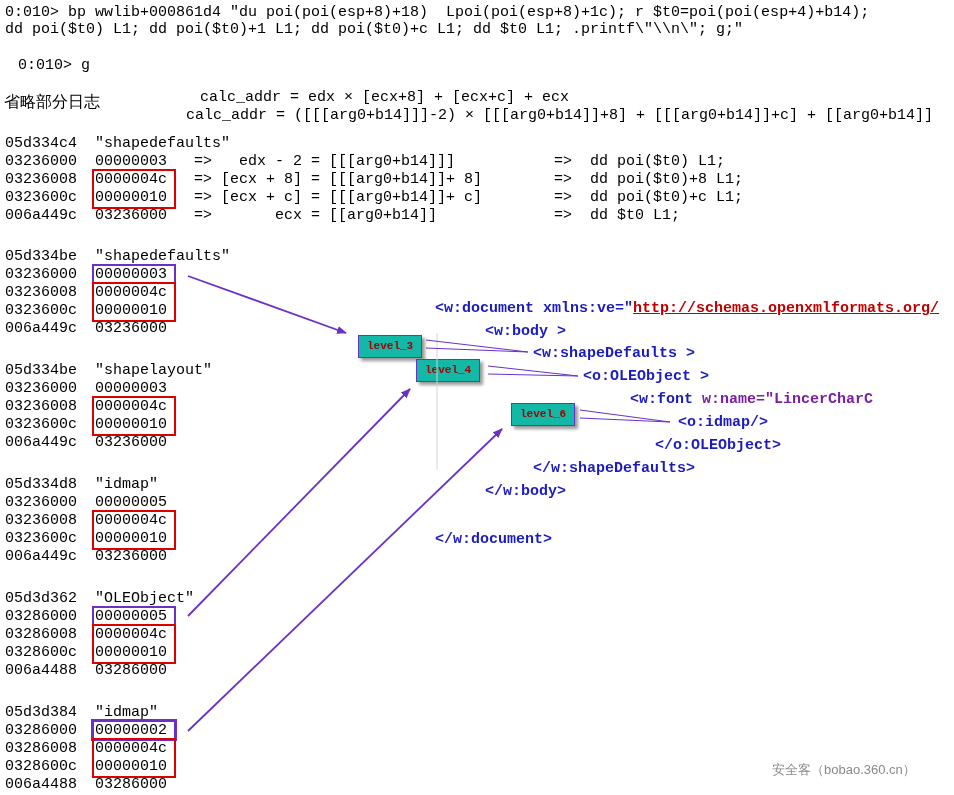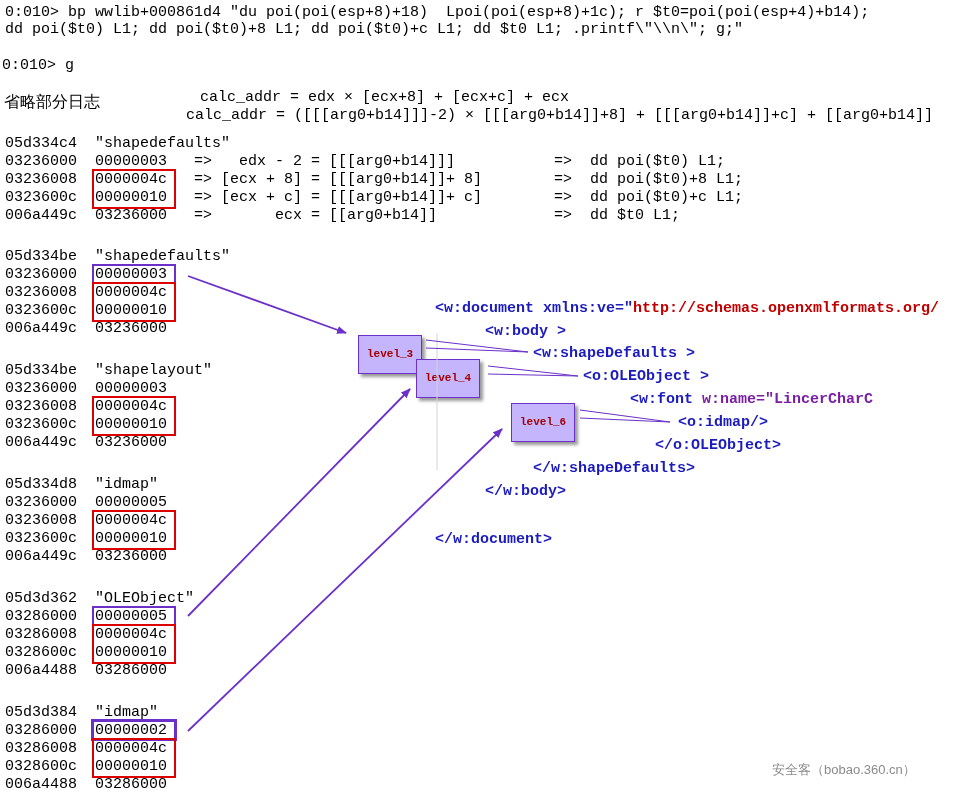--- a/index.html
+++ b/index.html
@@ -34,50 +34,51 @@
   .obox.purple { border:2px solid var(--box-purple,#6a30c8); }
   .obox.purple.thick { border:3px solid var(--box-purple,#6a30c8); }
   .xml {
     position:absolute;
     white-space:pre;
     font:bold 15px/20px "Liberation Mono","DejaVu Sans Mono",monospace;
     color:var(--xml-blue,#1c1cbe);
   }
   .xml .url {
     color:var(--url-red,#c00000);
+    text-decoration:underline;
   }
   .xml .fontname { color:var(--name-purple,#7a1fa2); }
   .label {
     position:absolute;
-    background:#c4b5fd;
+    background:#14b8a6;
     border:1px solid var(--box-purple,#6a30c8);
     box-shadow:3px 3px 3px #9a9a9a;
-    padding:12px 8px;
+    padding:4px 8px;
     font:bold 11px/13px "Liberation Mono","DejaVu Sans Mono",monospace;
     color:var(--label-red,#a40000);
     white-space:pre;
   }
   svg.arrows { position:absolute; left:0; top:0; pointer-events:none; }
   svg.arrows .arrow { stroke:var(--arrow-purple,#6a30c8); stroke-width:1.8; fill:none; }
   svg.arrows .wedge { stroke:var(--arrow-purple,#6a30c8); stroke-width:1; fill:none; }
   svg.arrows .guide { stroke:var(--guide-gray,#d4d4d4); stroke-width:1; }
   #ah path { fill:var(--arrow-purple,#6a30c8); }
   .watermark {
     position:absolute;
     font:13px/16px "Liberation Sans","DejaVu Sans",sans-serif;
     color:var(--watermark-gray,#8a8a8a);
     white-space:pre;
   }
 </style>
 </head>
 <body>
 
 <div class="mono" style="left:5px;top:4px">0:010&gt; bp wwlib+000861d4 "du poi(poi(esp+8)+18)  Lpoi(poi(esp+8)+1c); r $t0=poi(poi(esp+4)+b14);</div>
-<div class="mono" style="left:5px;top:21px">dd poi($t0) L1; dd poi($t0)+8 L1; dd poi($t0)+c L1; dd $t0 L1; .printf\"\\n\"; g;"</div>
-<div class="mono" style="left:2px;top:57px">0:010&gt; g</div>
+<div class="mono" style="left:5px;top:21px">dd poi($t0) L1; dd poi($t0)+1 L1; dd poi($t0)+c L1; dd $t0 L1; .printf\"\\n\"; g;"</div>
+<div class="mono" style="left:18px;top:57px">0:010&gt; g</div>
 
 <div class="cjk" style="left:4px;top:92px">省略部分日志</div>
 <div class="mono" style="left:200px;top:89px">calc_addr = edx × [ecx+8] + [ecx+c] + ecx</div>
 <div class="mono" style="left:186px;top:107px">calc_addr = ([[[arg0+b14]]]-2) × [[[arg0+b14]]+8] + [[[arg0+b14]]+c] + [[arg0+b14]]</div>
 
 <div class="block" style="top:135px">
   <div class="line">05d334c4  "shapedefaults"</div>
   <div class="line">03236000  00000003   =&gt;   edx - 2 = [[[arg0+b14]]]           =&gt;  dd poi($t0) L1;</div>
   <div class="line">03236008  0000004c   =&gt; [ecx + 8] = [[[arg0+b14]]+ 8]        =&gt;  dd poi($t0)+8 L1;</div>
   <div class="line">0323600c  00000010   =&gt; [ecx + c] = [[[arg0+b14]]+ c]        =&gt;  dd poi($t0)+c L1;</div>

